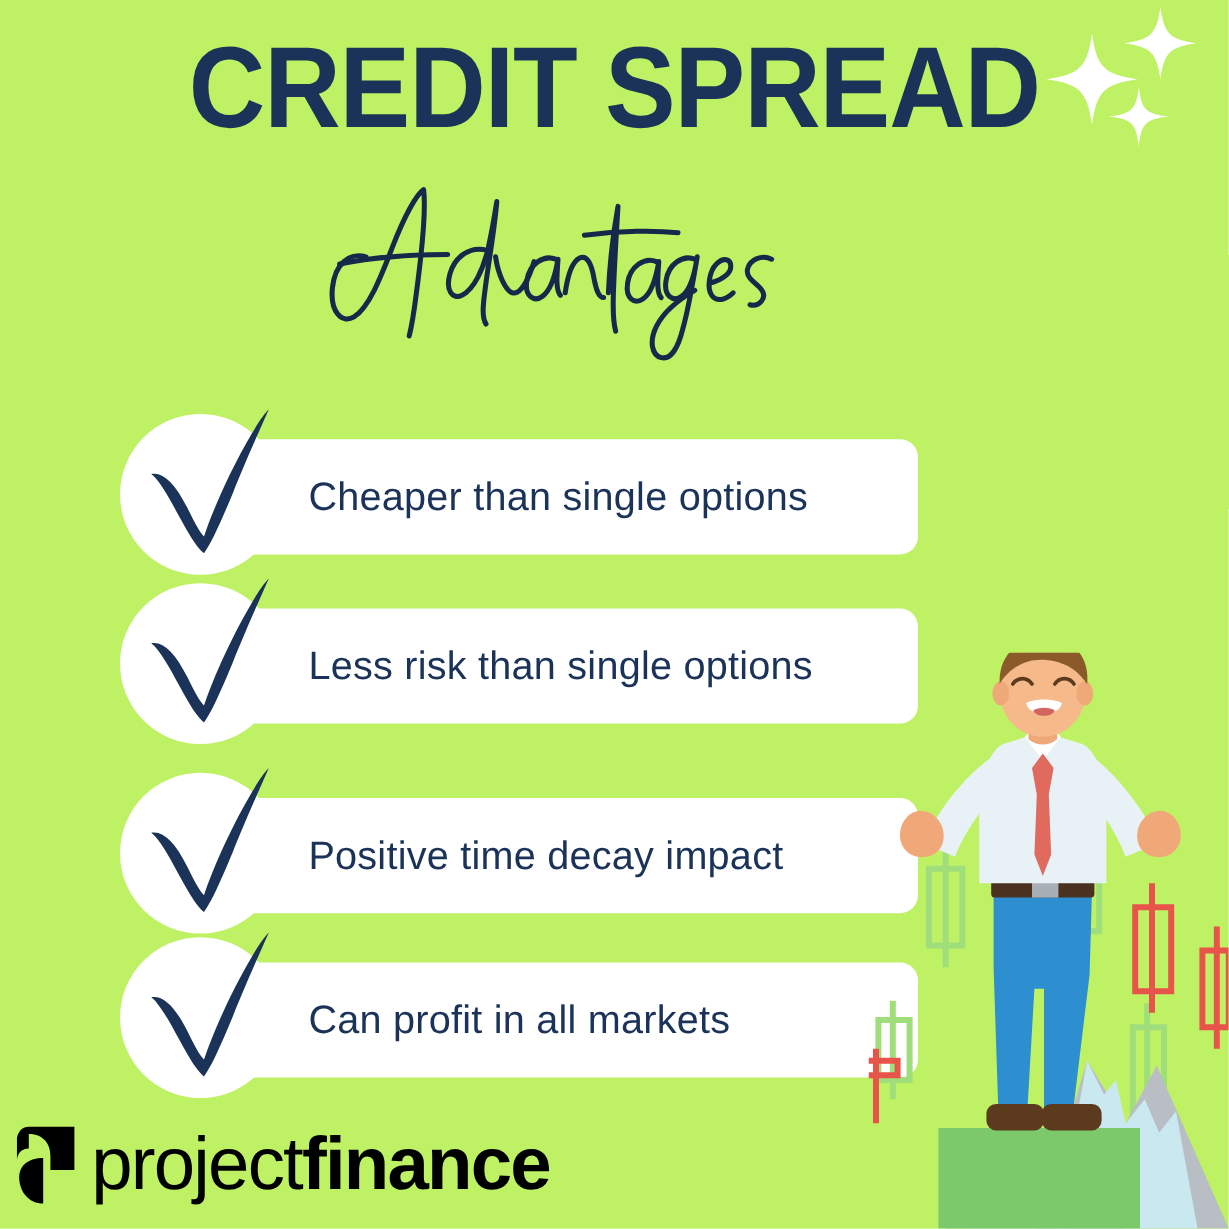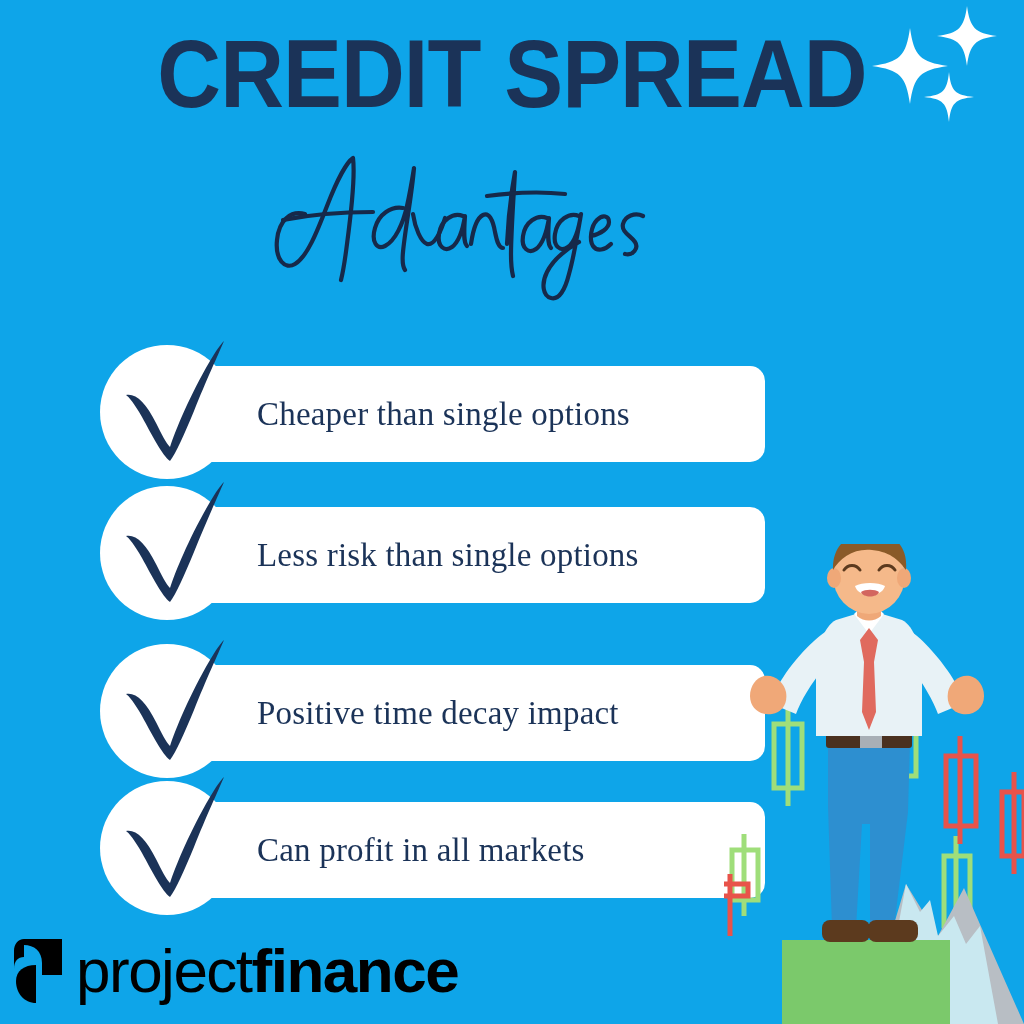--- a/index.html
+++ b/index.html
@@ -5,21 +5,21 @@
   html, body {
     margin: 0;
     padding: 0;
     background: #ffffff;
   }
   #poster {
     position: relative;
     width: 1024px;
     height: 1024px;
     overflow: hidden;
-    background: #0ea5e9;
+    background: #bef264;
     font-family: "Liberation Sans", sans-serif;
   }
 
   
   .sparkles { position: absolute; top: 0; right: 0; width: 170px; height: 160px; }
 
   
   .title {
     position: absolute;
     left: 0; right: 0;
@@ -75,21 +75,21 @@
     height: 130px;
   }
   .row-label {
     position: absolute;
     left: 157px;
     top: 21px;
     height: 96px;
     display: flex;
     align-items: center;
     color: #1B3358;
-    font-family: Liberation Serif, serif;
+    font-family: Liberation Sans, sans-serif;
     font-size: 33px;
     font-weight: 500;
     letter-spacing: 0.2px;
     white-space: nowrap;
     text-align: center;
   }
 
   #row-0 { top: 345px; }
   #row-1 { top: 486px; }
   #row-2 { top: 644px; }

